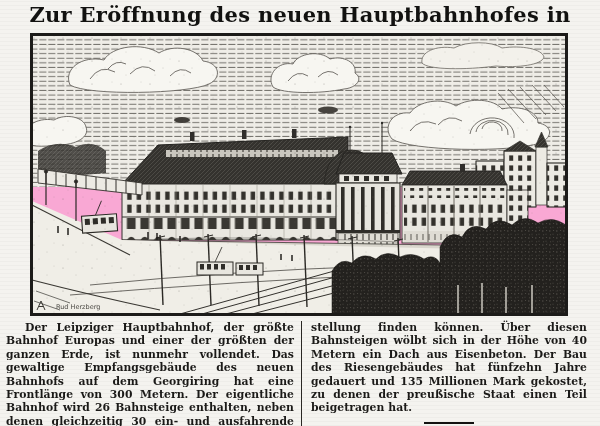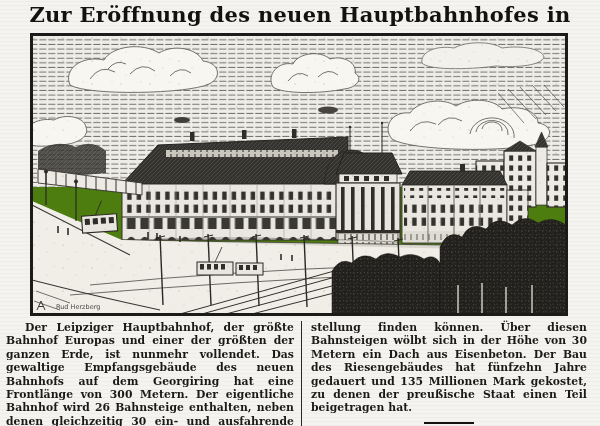--- a/index.html
+++ b/index.html
@@ -9,21 +9,21 @@
     background-image:repeating-linear-gradient(0deg, rgba(60,55,45,.03) 0 1px, transparent 1px 4px);
     font-family:"DejaVu Serif", serif;color:#161616;
   }
   .headline{
     position:absolute;top:1px;left:0;right:0;text-align:center;
     font-size:21px;line-height:28px;font-weight:bold;letter-spacing:.3px;
     color:#121210;
   }
   .figure{
     position:absolute;left:30px;top:33px;width:538px;height:283px;
-    box-sizing:border-box;background:#4d7c0f;text-decoration:underline;
+    box-sizing:border-box;background:#f9a8d4;text-decoration:underline;
   }
   .figure svg{display:block;width:538px;height:283px;}
   .columns{
     position:absolute;left:6px;top:321px;width:590px;display:flex;
   }
   .col{
     font-size:10.8px;line-height:13.4px;font-weight:bold;text-align:justify;
     color:#1b1a18;letter-spacing:.05px;
   }
   .col-left{width:288px;padding-right:7px;text-indent:19px;}
@@ -286,16 +286,16 @@
   <text x="26" y="276" font-size="6.5" font-family="DejaVu Sans, sans-serif" fill="#4a4843">Rud Herzberg</text>
 
   <rect x="2" y="2" width="534" height="279" fill="url(#pNoise)" opacity="0.55"></rect>
   <rect x="1.5" y="1.5" width="535" height="280" fill="none" stroke="#1c1b19" stroke-width="3"></rect>
 </svg>
 </div>
 
 <div class="columns">
   <div class="col col-left">Der Leipziger Hauptbahnhof, der größte Bahnhof Europas und einer der größten der ganzen Erde, ist nunmehr vollendet. Das gewaltige Empfangsgebäude des neuen Bahnhofs auf dem Georgiring hat eine Frontlänge von 300 Metern. Der eigentliche Bahnhof wird 26 Bahnsteige enthalten, neben denen gleichzeitig 30 ein- und ausfahrende Züge Auf-</div>
   <div class="col col-right">
-    <span>stellung finden können. Über diesen Bahnsteigen wölbt sich in der Höhe von 30 Metern ein Dach aus Eisenbeton. Der Bau des Riesengebäudes hat fünfzehn Jahre gedauert und 135 Millionen Mark gekostet, zu denen der preußische Staat einen Teil beigetragen hat.</span>
+    <span>stellung finden können. Über diesen Bahnsteigen wölbt sich in der Höhe von 40 Metern ein Dach aus Eisenbeton. Der Bau des Riesengebäudes hat fünfzehn Jahre gedauert und 135 Millionen Mark gekostet, zu denen der preußische Staat einen Teil beigetragen hat.</span>
     <div class="end-rule"></div>
   </div>
 </div>
 
 </body></html>

